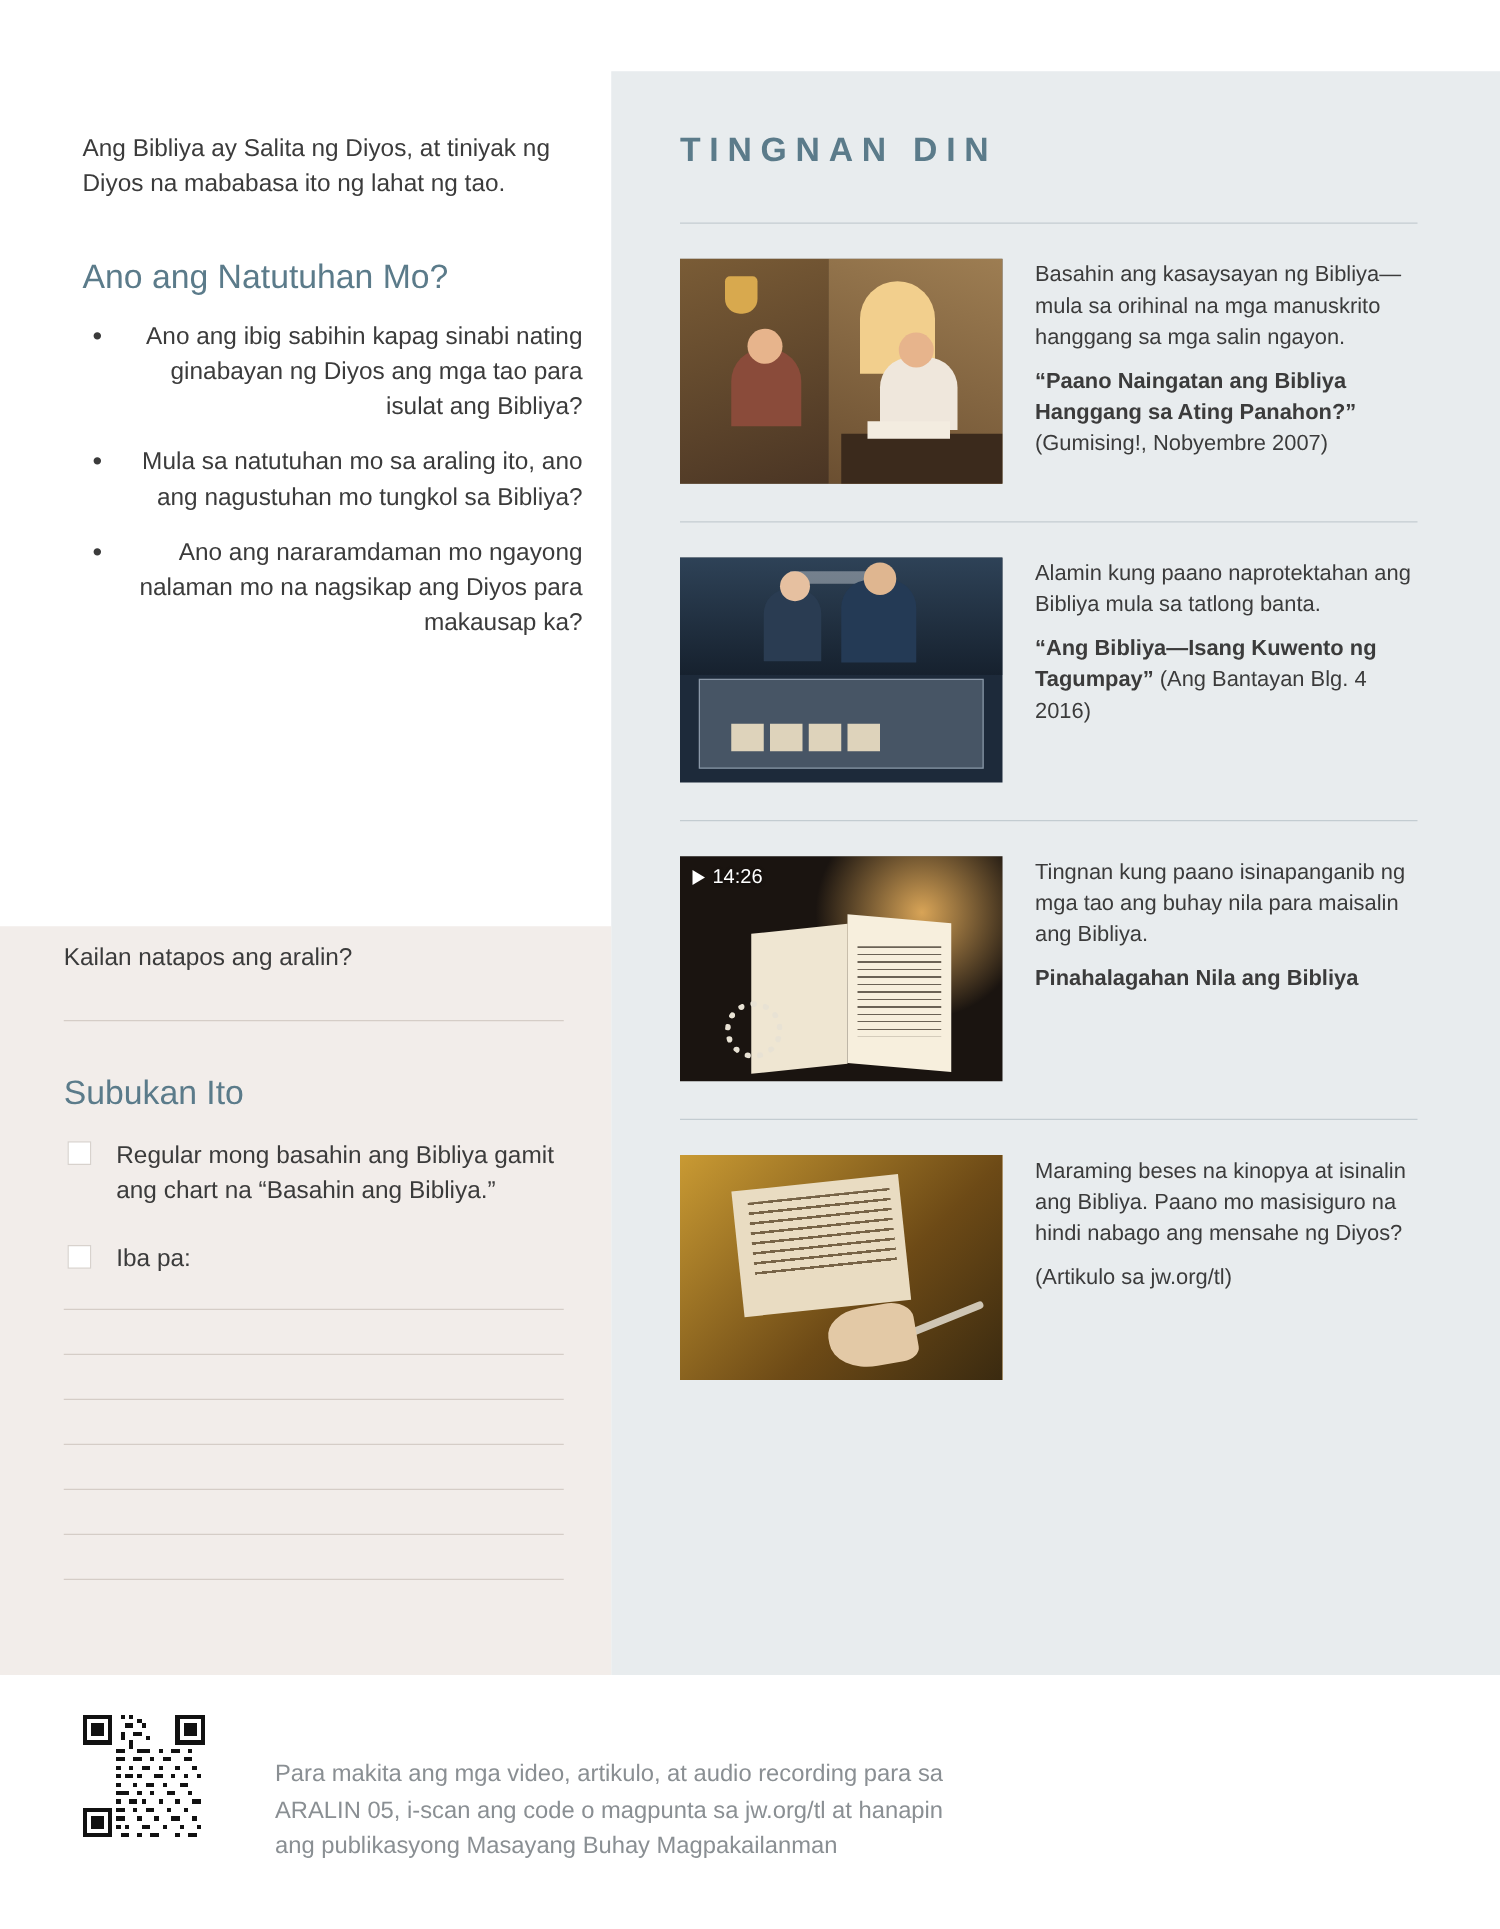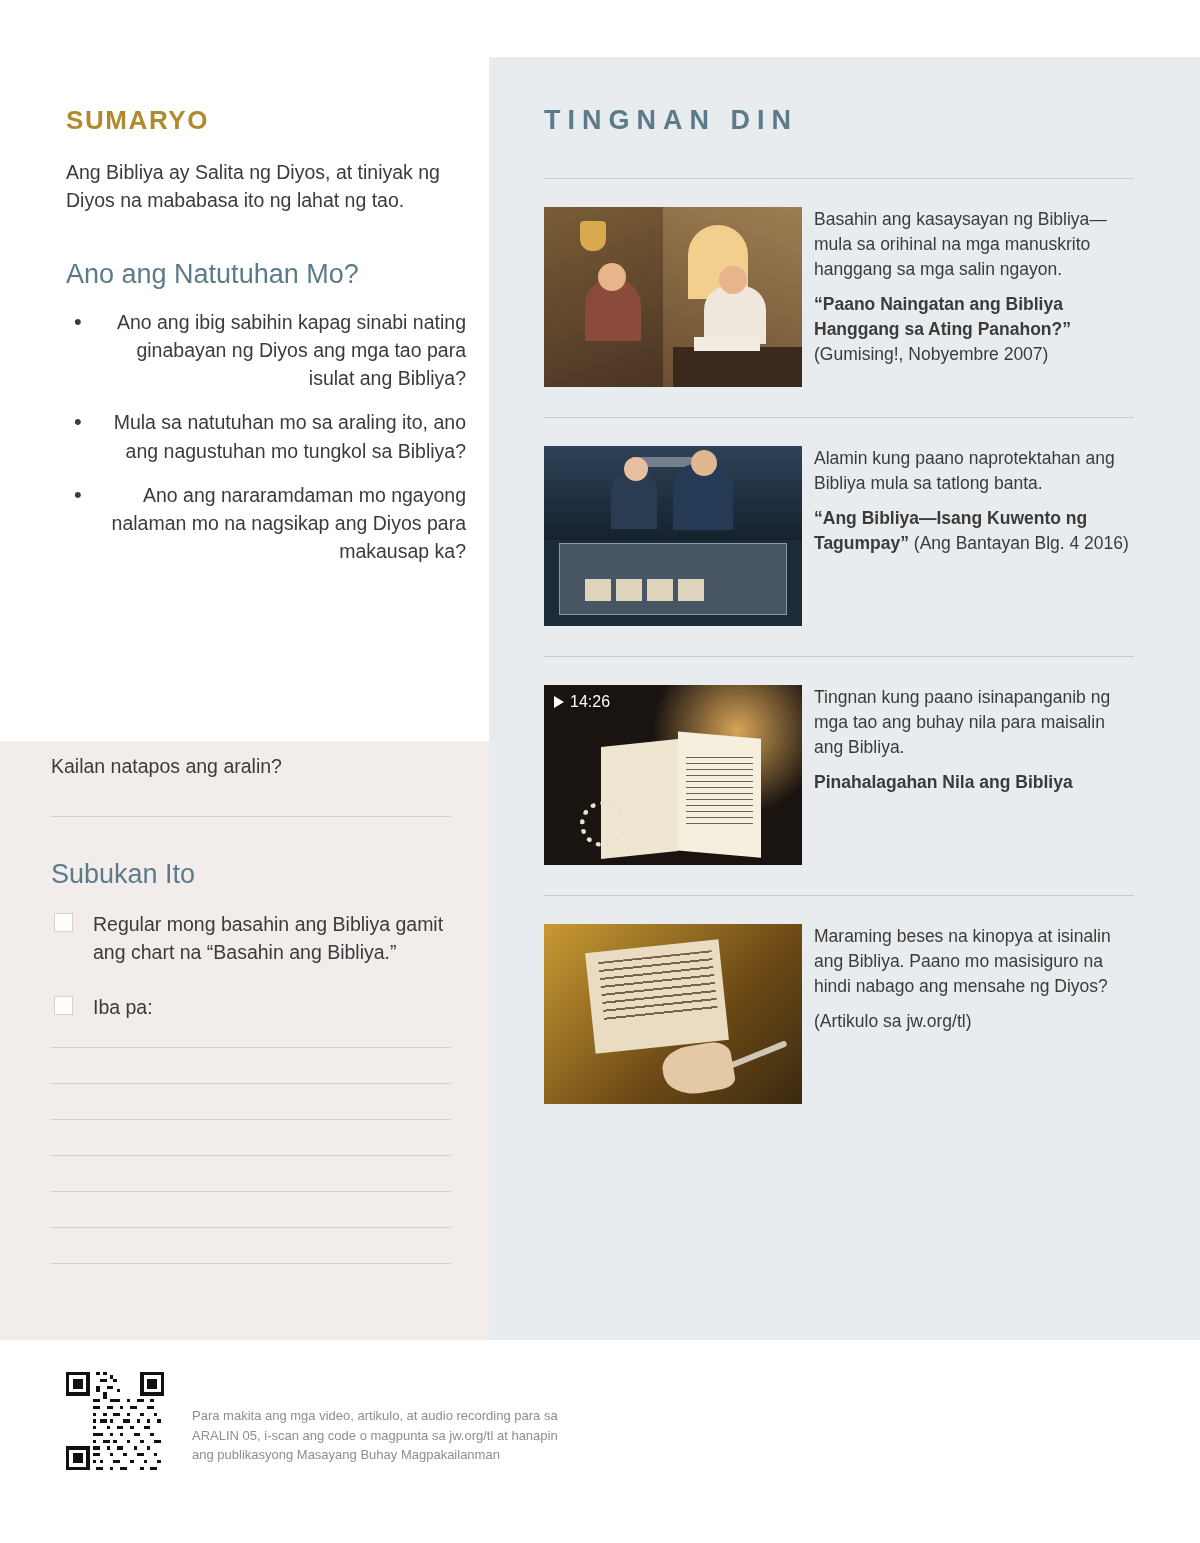--- a/index.html
+++ b/index.html
@@ -67,21 +67,21 @@
   .write-lines .ln { border-top:1px solid #d5cdc7; height:36px; }
 
   
   .right-col { position:absolute; left:544px; top:105px; width:590px; }
   .tingnan-title {
     font-size:27px; font-weight:bold; color:#5b7b8a;
     letter-spacing:7px; margin:0 0 42px 0;
   }
   .divider { border-top:1px solid #c3ccd1; }
 
-  .entry { display:flex; gap:12px; padding:28px 0 30px 0;justify-content:center; }
+  .entry { display:flex; gap:26px; padding:28px 0 30px 0;justify-content:center; }
   .thumb {
     width:258px; height:180px; flex:0 0 258px; position:relative;
     overflow:hidden; background:#888;
   }
   .entry-text { font-size:17.5px; line-height:1.43; color:#3b3b3b; }
   .entry-text p { margin:0 0 0 0; }
   .entry-text .lead { margin-bottom:10px; }
   .bold { font-weight:bold; }
   .ital { }
 
@@ -161,32 +161,31 @@
     background:repeating-linear-gradient(180deg,#5a4528 0 2px,transparent 2px 8px);
     transform:rotate(-6deg); opacity:.8; }
   .ill4 .hand { position:absolute; left:46%; bottom:6%; width:70px; height:48px;
     background:#e3c9a6; border-radius:40% 30% 20% 50%; transform:rotate(-10deg); }
   .ill4 .pen { position:absolute; left:58%; bottom:22%; width:96px; height:6px;
     background:#cfc6b5; transform:rotate(-22deg); border-radius:3px; }
 
   
   .footer { position:absolute; left:66px; top:1372px; width:1070px; display:flex; gap:28px; }
   .qr { width:98px; height:98px; flex:0 0 98px; position:relative; background:#fff; }
-  .footer-text { font-size:13px; line-height:1.5; color:#8a8f93; padding-top:34px; }
+  .footer-text { font-size:19px; line-height:1.5; color:#8a8f93; padding-top:34px;margin-left:28px; }
 </style>
 </head>
 <body>
 
 <div class="page">
 
   <div class="right-panel-bg"></div>
   <div class="notes-bg"></div>
 
   <div class="left-col">
-    <h1 class="summary-title">SUMARYO</h1>
     <p class="summary-text">Ang Bibliya ay Salita ng Diyos, at tiniyak ng Diyos na mababasa ito ng lahat ng tao.</p>
 
     <h2 class="section-head">Ano ang Natutuhan Mo?</h2>
     <ul class="qlist">
       <li>Ano ang ibig sabihin kapag sinabi nating ginabayan ng Diyos ang mga tao para isulat ang Bibliya?</li>
       <li>Mula sa natutuhan mo sa araling ito, ano ang nagustuhan mo tungkol sa Bibliya?</li>
       <li>Ano ang nararamdaman mo ngayong nalaman mo na nagsikap ang Diyos para makausap ka?</li>
     </ul>
   </div>
 

